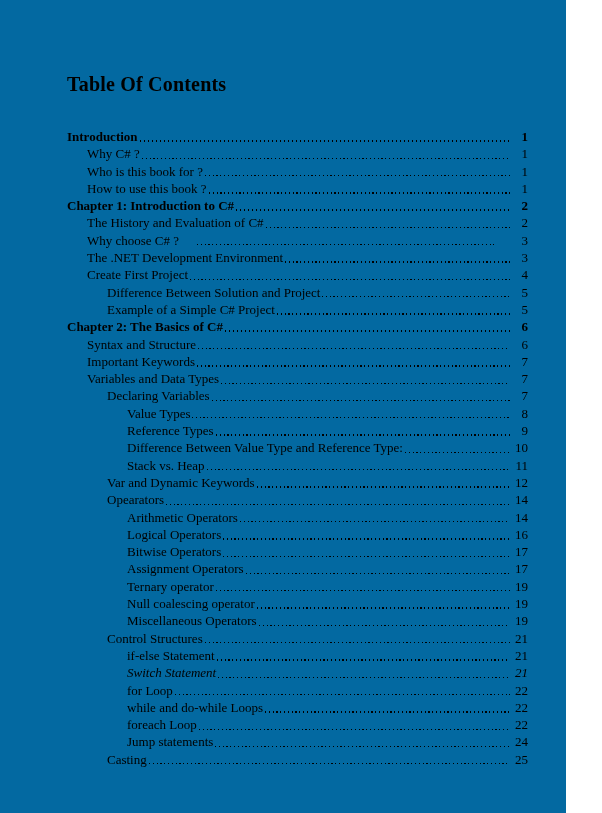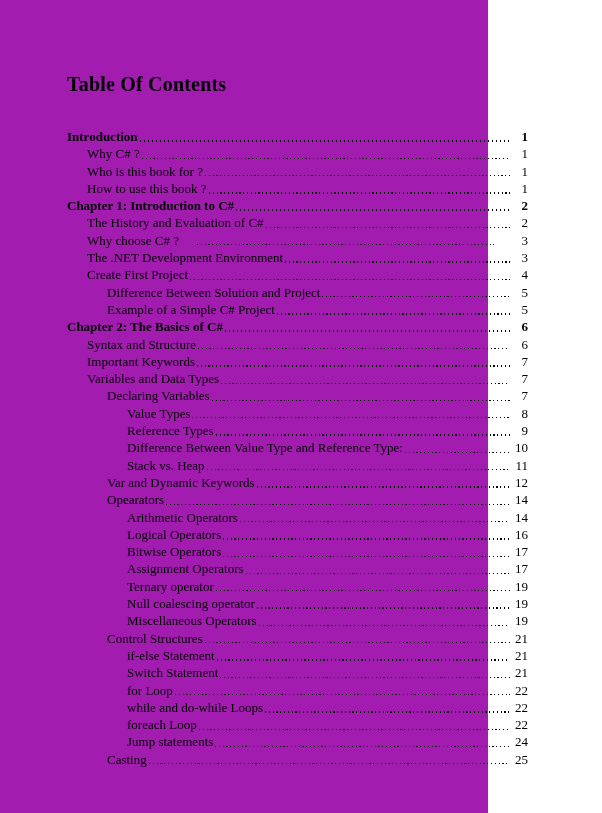--- a/index.html
+++ b/index.html
@@ -9,23 +9,23 @@
   }
   body {
     width: 602px;
     height: 813px;
     font-family: "Liberation Serif", "DejaVu Serif", serif;
     color: #000000;
     overflow: hidden;
   }
   .page {
     position: relative;
-    width: 488px;
+    width: 566px;
     height: 813px;
-    background: #a21caf;
+    background: #0369a1;
   }
   .doc-title {
     position: absolute;
     left: 67px;
     top: 73px;
     margin: 0;
     font-size: 20px;
     line-height: 22px;
     font-weight: bold;
     letter-spacing: 0.2px;
@@ -263,21 +263,21 @@
     <span class="toc-leader"></span>
     <span class="toc-page">21</span>
   </div>
 
   <div class="toc-entry" style="padding-left: 60px;">
     <span class="toc-label">if-else Statement</span>
     <span class="toc-leader"></span>
     <span class="toc-page">21</span>
   </div>
 
-  <div class="toc-entry" style="padding-left: 60px;">
+  <div class="toc-entry" style="padding-left: 60px; font-style: italic;">
     <span class="toc-label">Switch Statement</span>
     <span class="toc-leader"></span>
     <span class="toc-page">21</span>
   </div>
 
   <div class="toc-entry" style="padding-left: 60px;">
     <span class="toc-label">for Loop</span>
     <span class="toc-leader"></span>
     <span class="toc-page">22</span>
   </div>

